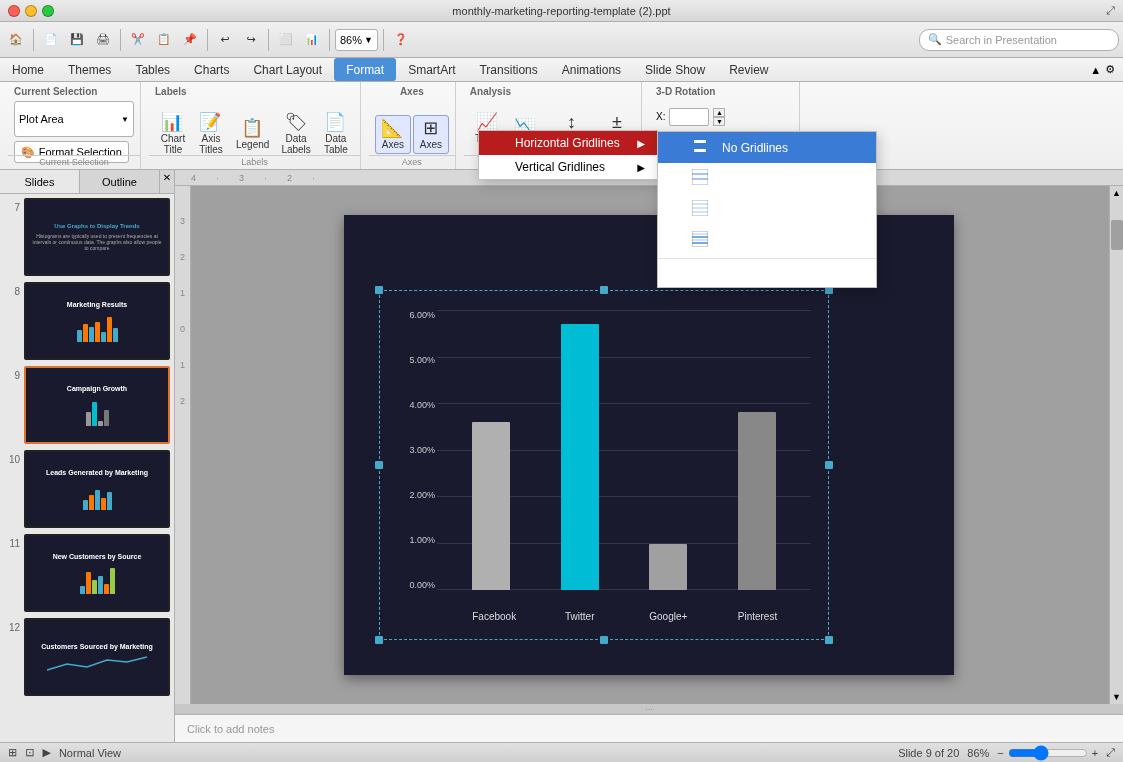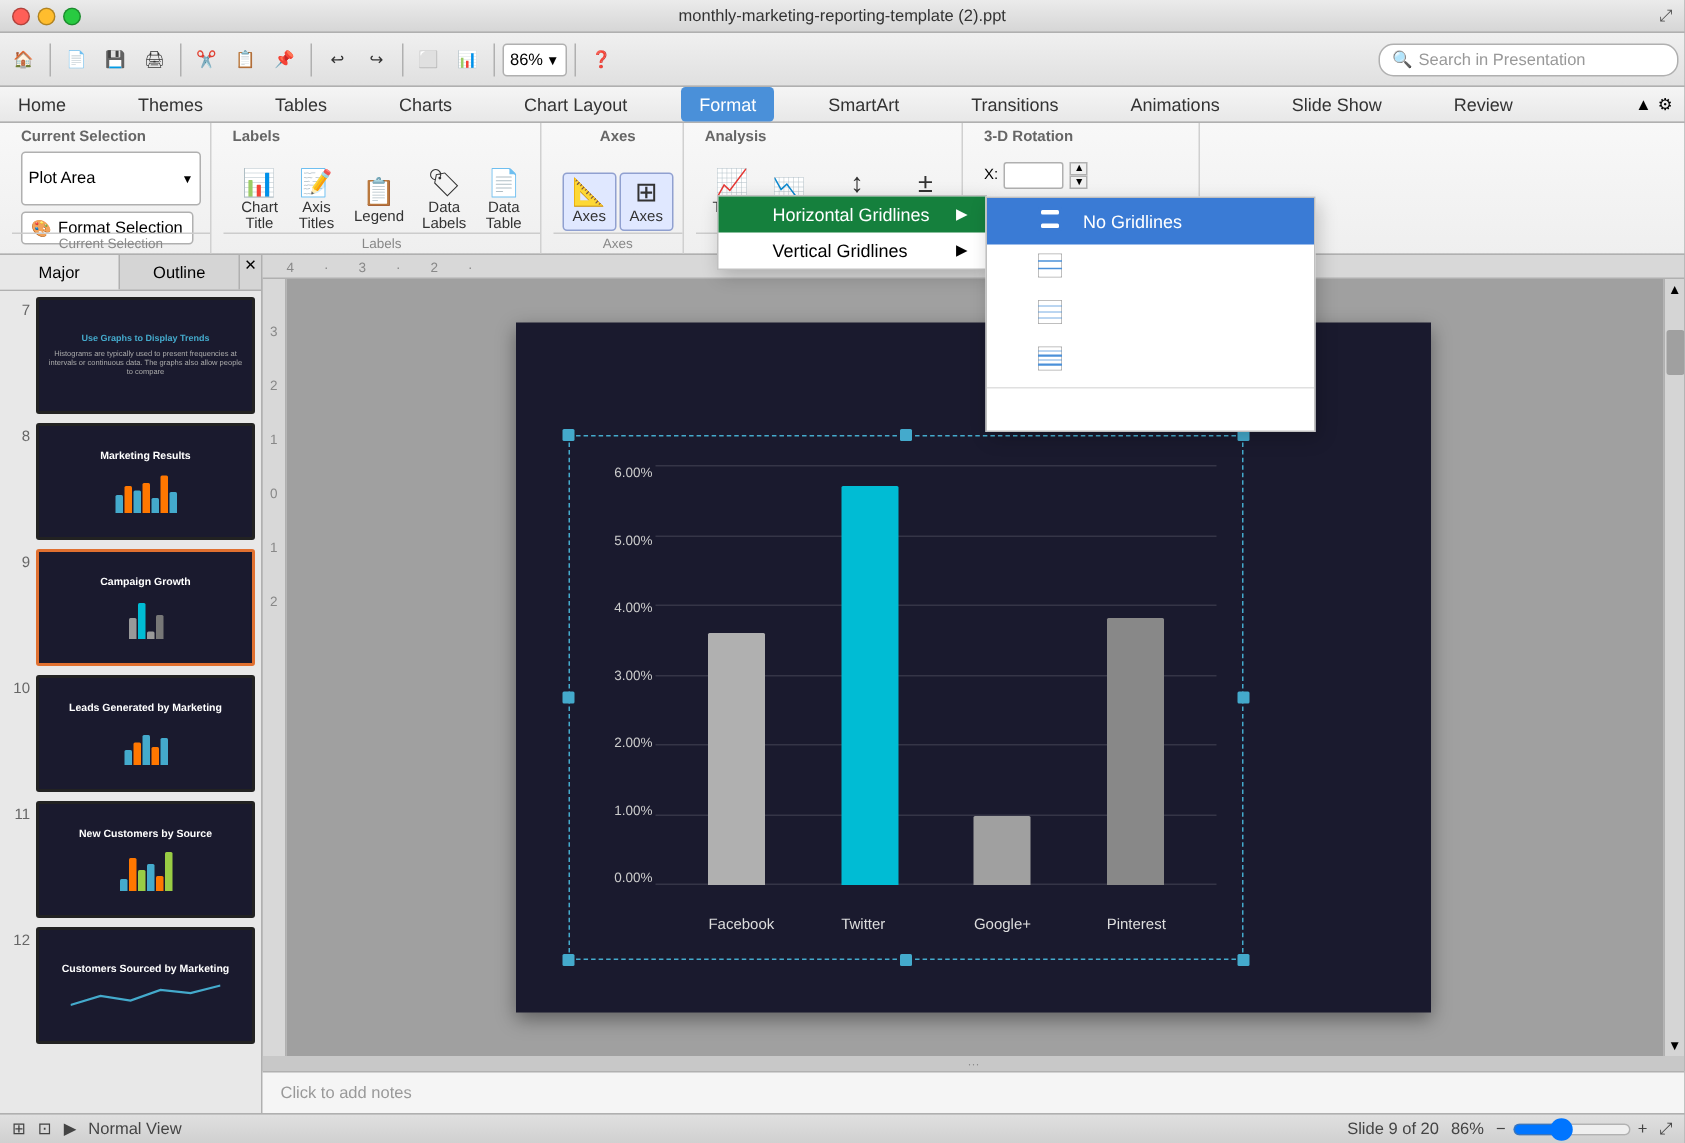--- a/index.html
+++ b/index.html
@@ -69,21 +69,20 @@
       padding: 0 8px; font-size: 11px;
       width: 200px; color: #999;
     }
 
     
     .menu-bar {
       height: 24px;
       background: linear-gradient(to bottom, #f5f5f5, #e8e8e8);
       border-bottom: 1px solid #b0b0b0;
       display: flex;
-      gap: 24px;
     }
     .menu-item {
       padding: 0 12px;
       height: 100%;
       display: flex; align-items: center;
       font-size: 12px;
       cursor: pointer;
       color: #333;
       border-radius: 3px;
     }
@@ -294,21 +293,21 @@
     }
     .dropdown-item {
       display: flex; align-items: center;
       padding: 5px 12px;
       font-size: 12px;
       cursor: pointer;
       gap: 8px;
       position: relative;
     }
     .dropdown-item.highlighted {
-      background: #15803d;
+      background: #b91c1c;
       color: white;
     }
     .dropdown-item .checkmark { width: 16px; text-align: center; font-size: 11px; }
     .dropdown-item .arrow { margin-left: auto; font-size: 10px; }
 
     
     .submenu {
       position: absolute;
       left: 100%;
       top: 0;
@@ -523,21 +522,21 @@
     </div>
     <div style="position:absolute;bottom:2px;left:0;right:0;text-align:center;font-size:9px;color:#888;border-top:1px solid #ccc;padding-top:1px;">3-D Rotation</div>
   </div>
 </div>
 
 <div class="content-area">
 
   <div class="slide-panel">
     <div class="slide-panel-tabs">
       <div class="slide-tab active">
-        <span>Major</span>
+        <span>Slides</span>
       </div>
       <div class="slide-tab">
         <span>Outline</span>
       </div>
       <div class="slide-tab-close">✕</div>
     </div>
     <div class="slides-list">
 
       <div class="slide-item">
         <div class="slide-number">7</div>
@@ -706,21 +705,21 @@
                 </div>
 
                 <div style="display:flex;flex-direction:column;align-items:center;">
                   <div style="width:38px;height:178px;background:#888;border-radius:1px 1px 0 0;"></div>
                 </div>
               </div>
             </div>
 
             <div style="position:absolute;left:48px;right:8px;bottom:8px;display:flex;justify-content:space-around;padding:0 10px;">
               <span style="font-size:10px;color:#ddd;width:38px;text-align:center;">Facebook</span>
-              <span style="font-size:10px;color:#ddd;width:38px;text-align:left;">Twitter</span>
+              <span style="font-size:10px;color:#ddd;width:38px;text-align:center;">Twitter</span>
               <span style="font-size:10px;color:#ddd;width:38px;">Google+</span>
               <span style="font-size:10px;color:#ddd;width:38px;text-align:center;">Pinterest</span>
             </div>
           </div>
         </div>
       </div>
 
       <div style="position:absolute;right:0;top:0;bottom:0;width:14px;background:#d5d5d5;border-left:1px solid #b0b0b0;display:flex;flex-direction:column;">
         <div style="height:14px;display:flex;align-items:center;justify-content:center;font-size:9px;cursor:pointer;">▲</div>
         <div style="flex:1;position:relative;">

